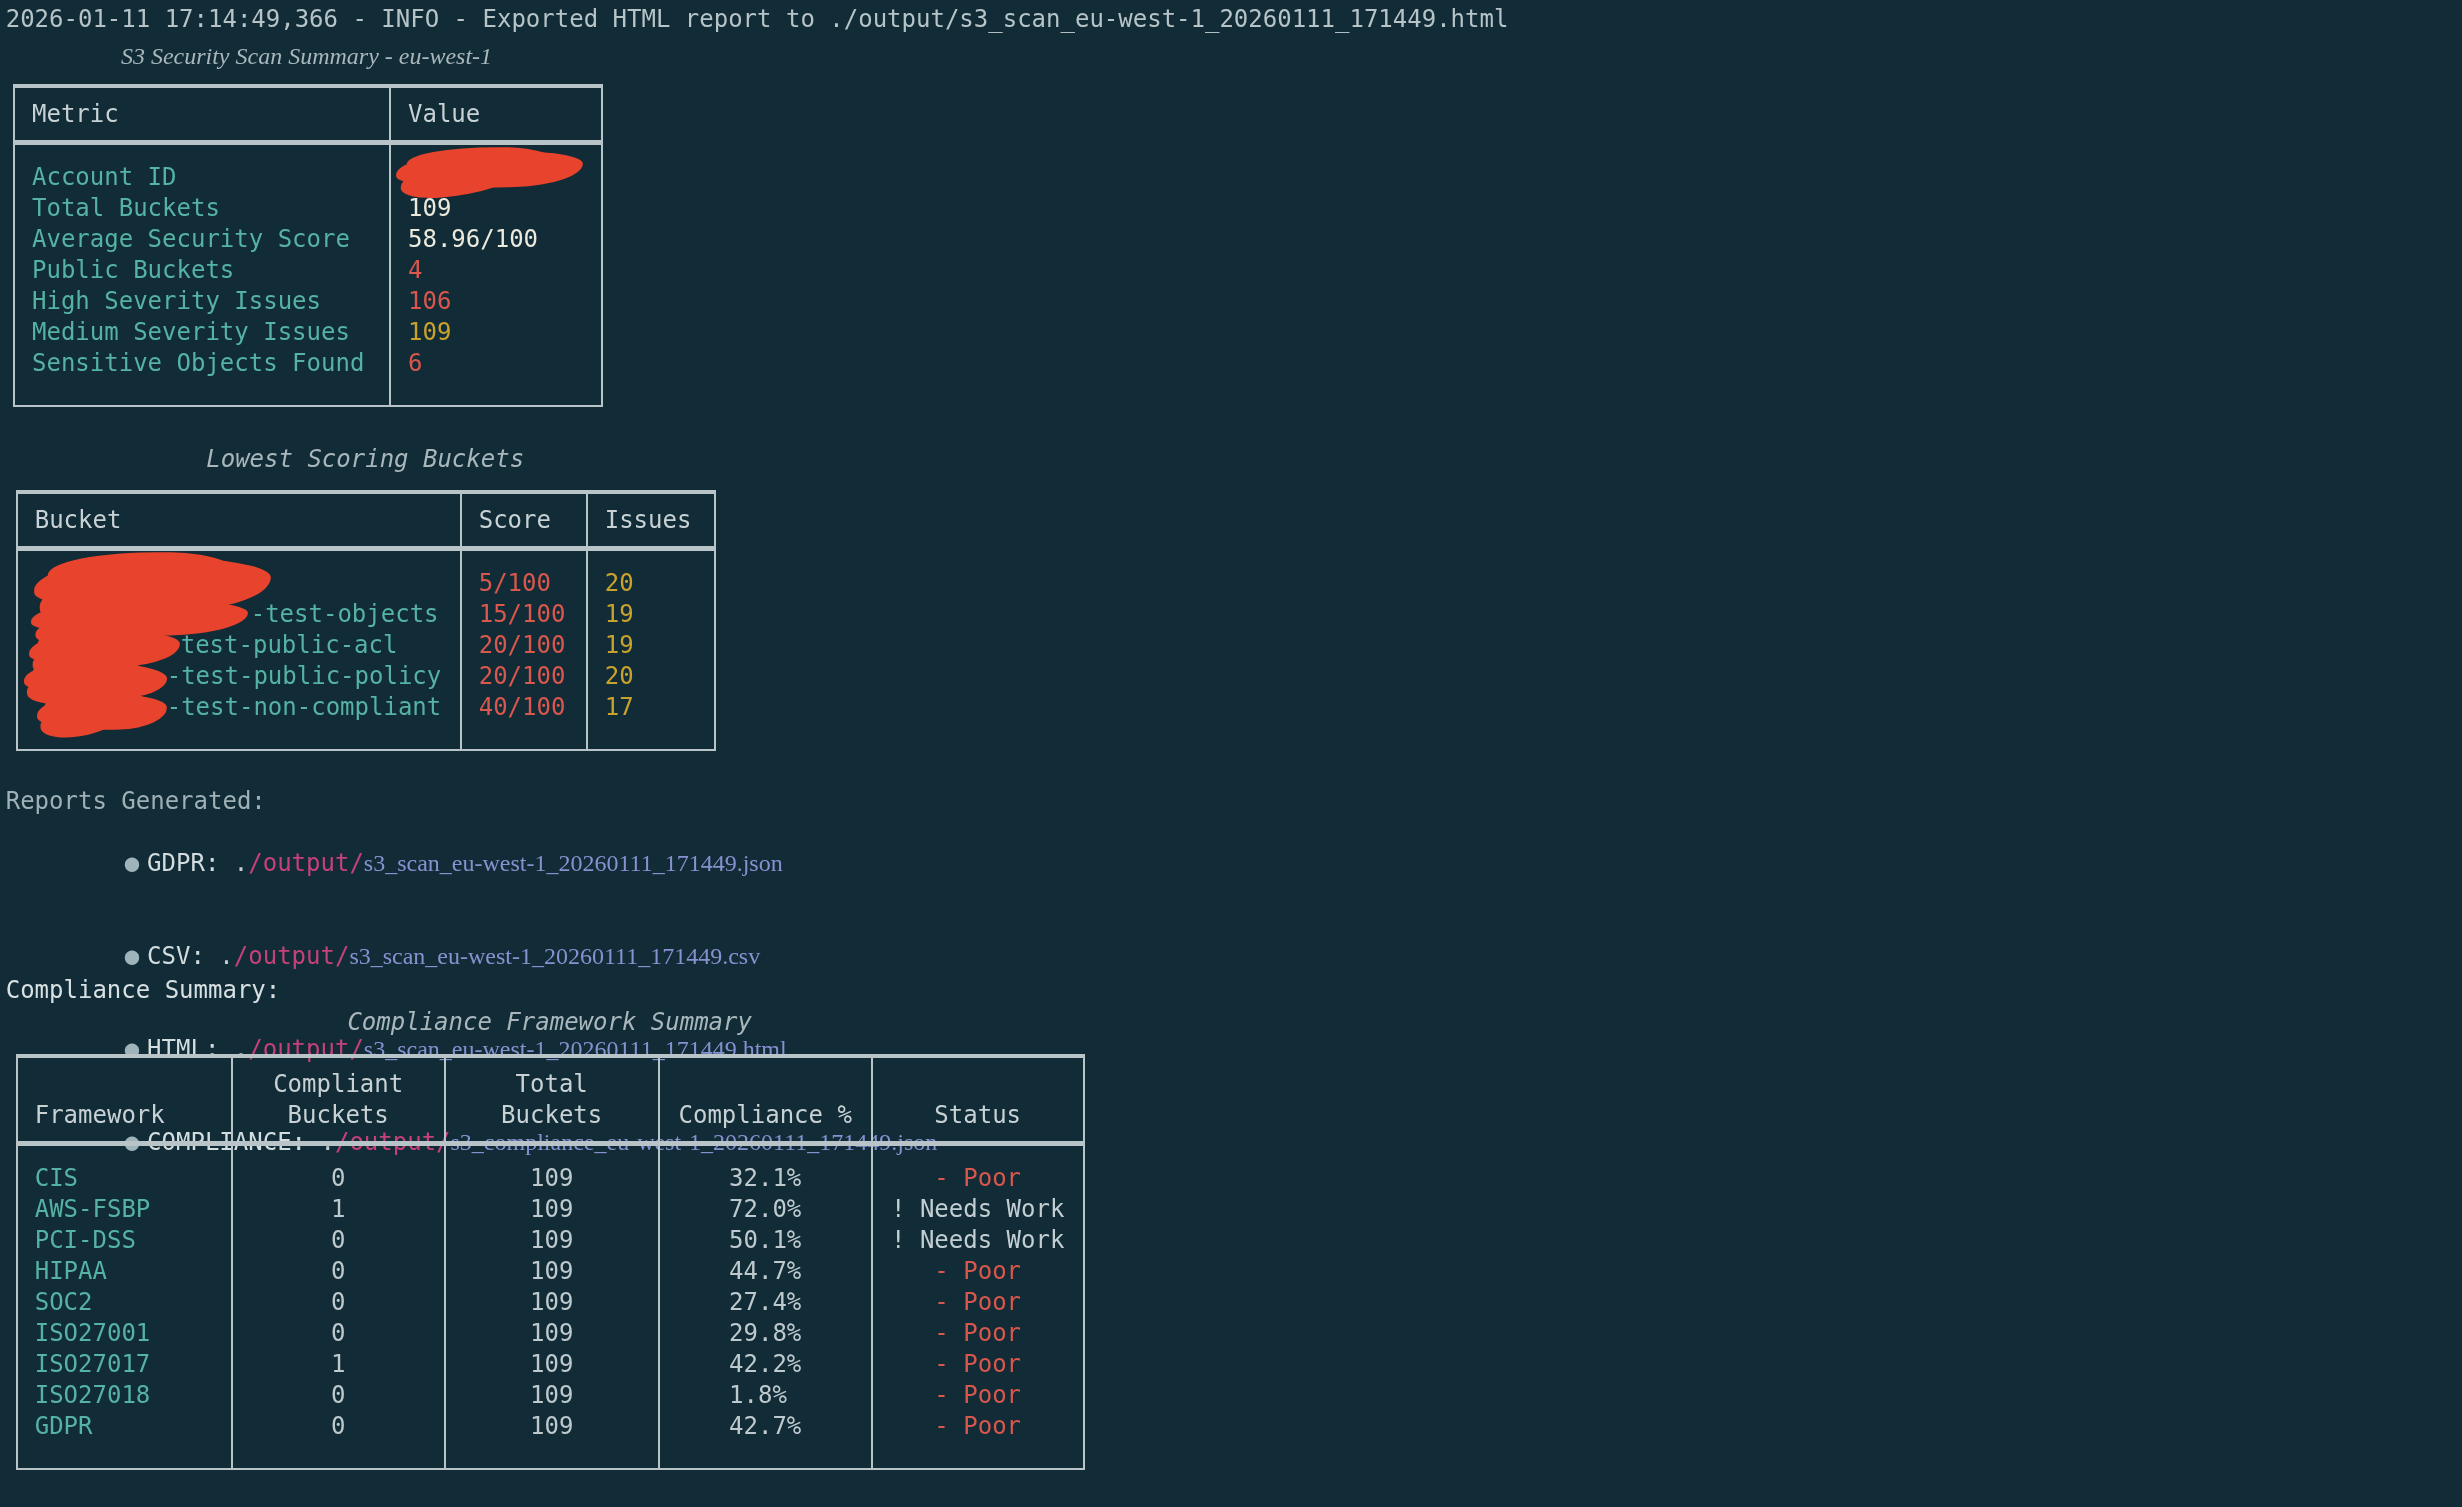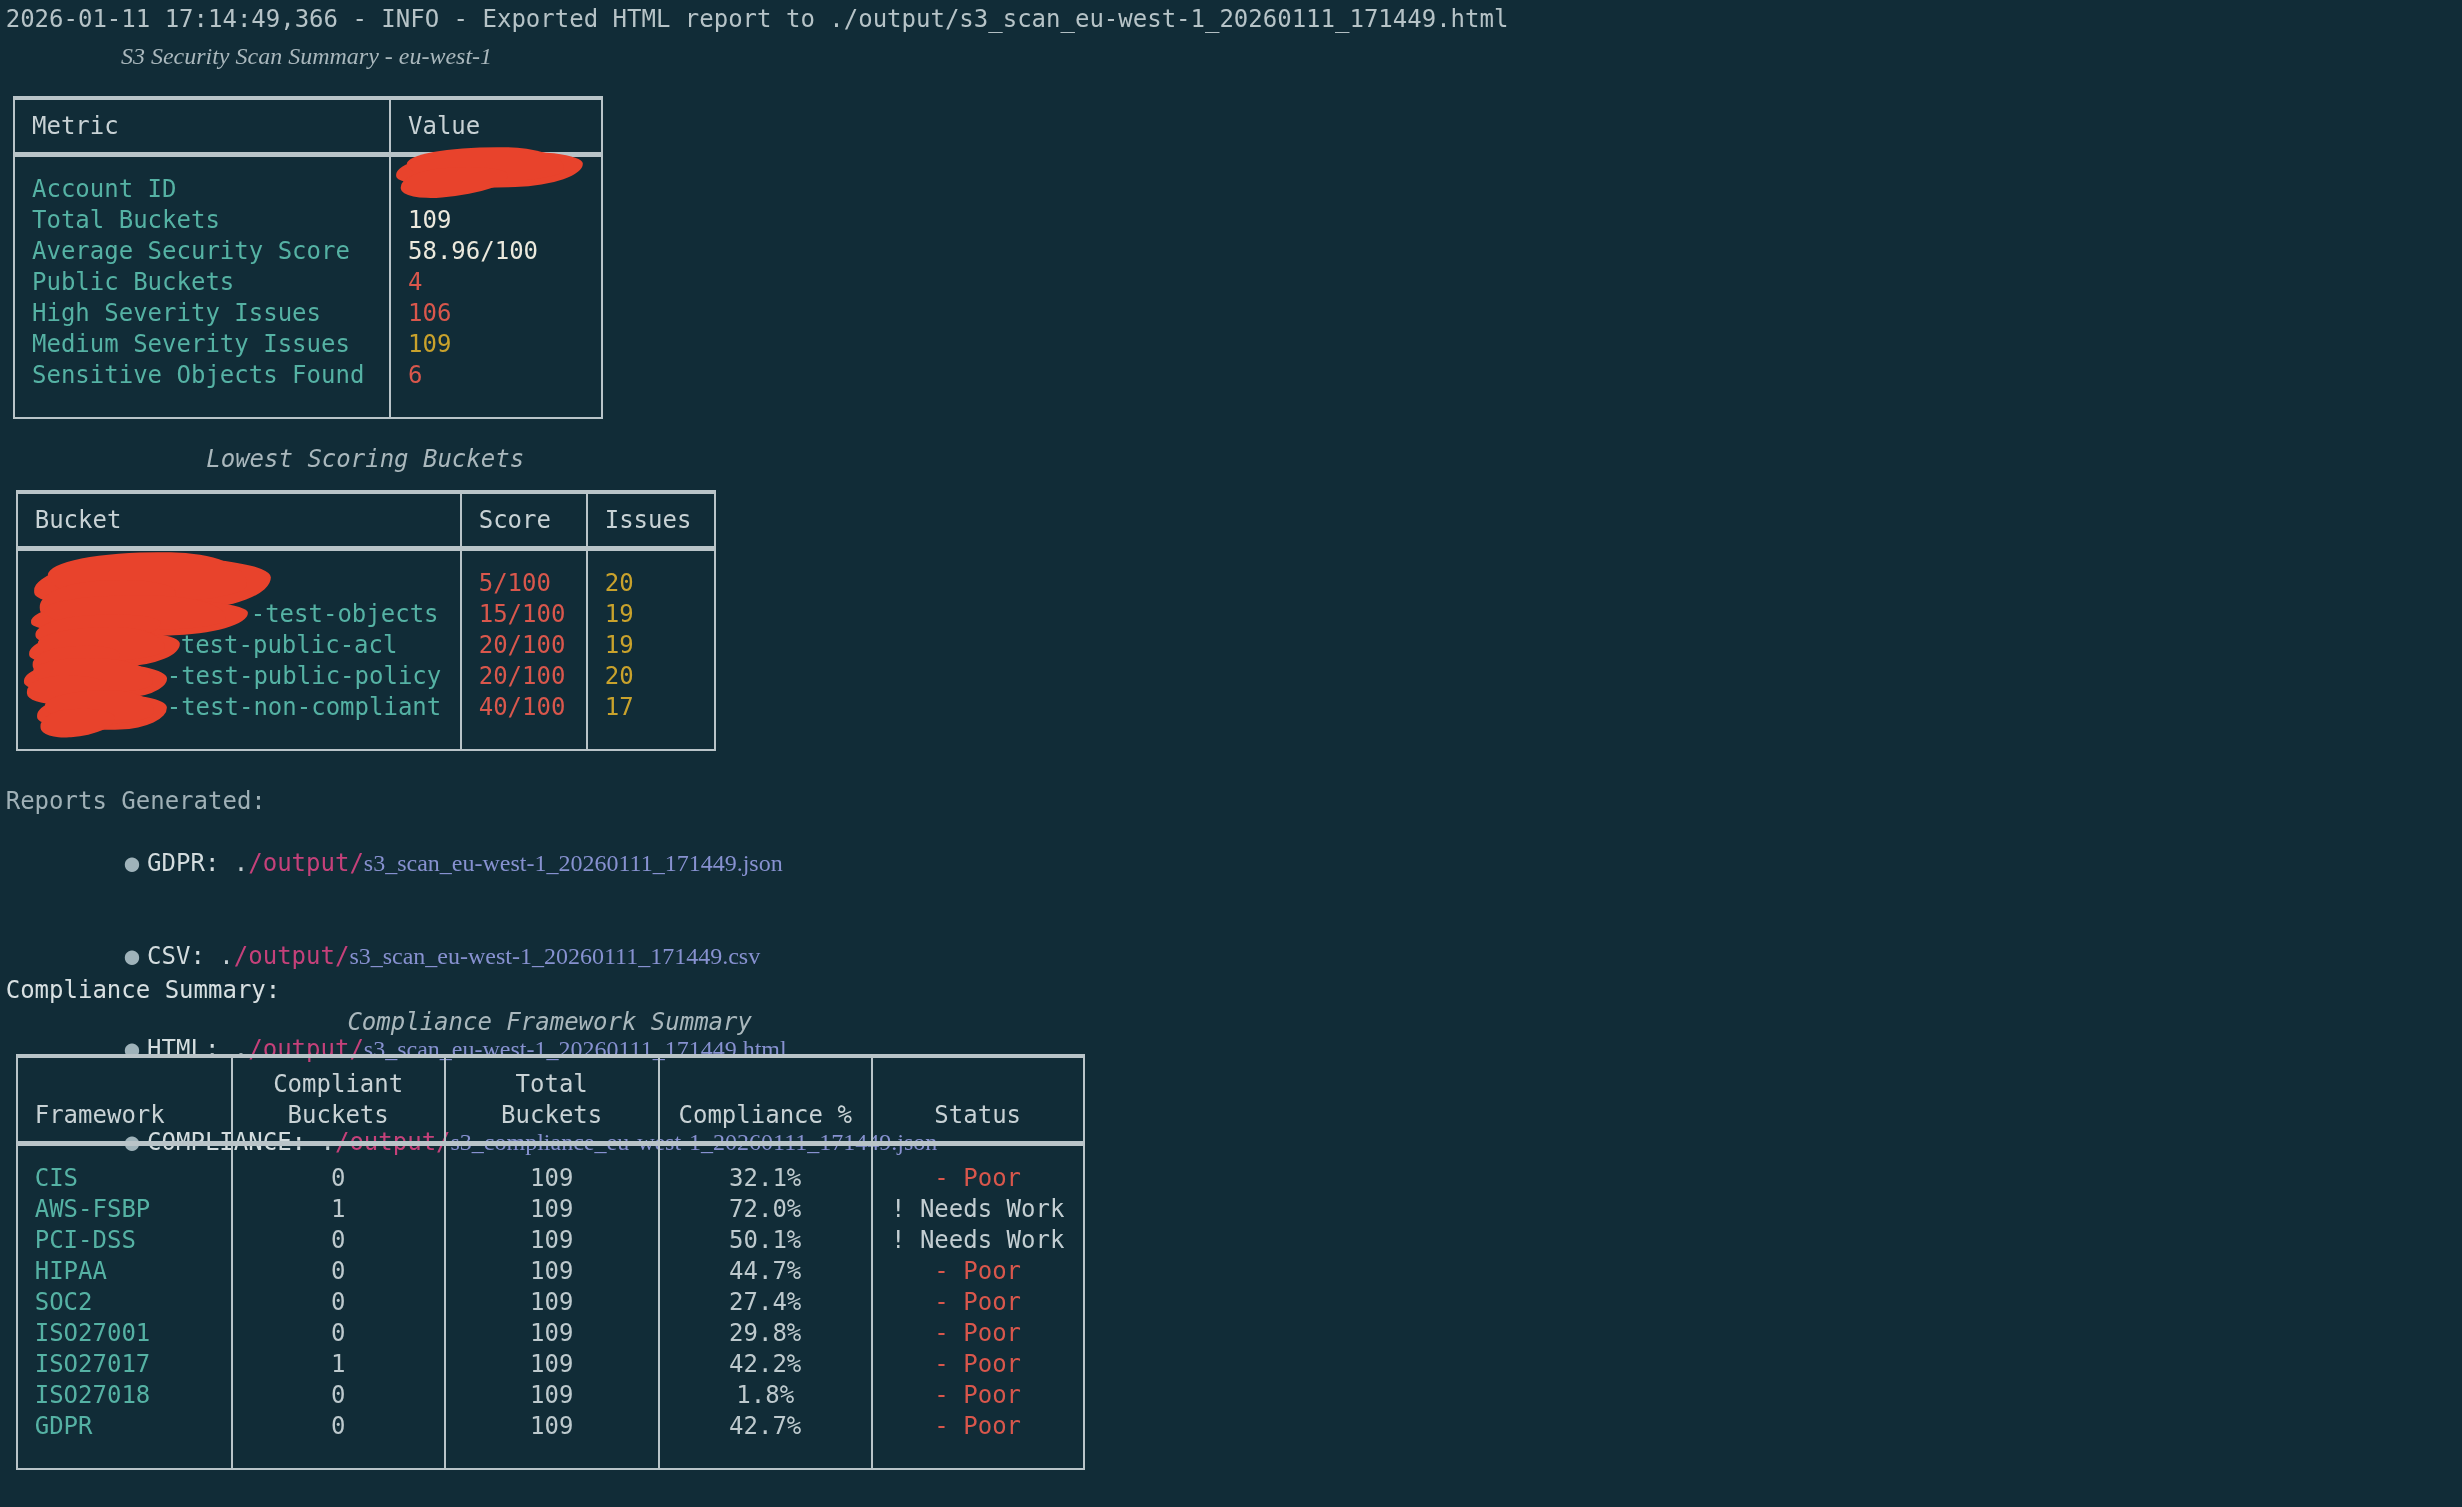--- a/index.html
+++ b/index.html
@@ -54,21 +54,21 @@
     vertical-align:bottom;
     padding-top:11.4px;
     padding-bottom:10px;
     white-space:pre-line;
     color:#c8d2d5;
   }
   table.rich th:not(:first-child), table.rich td:not(:first-child) { border-left:2.1px solid var(--line); }
   table.rich tbody tr:first-child td { padding-top:17px; }
   table.rich tbody tr:last-child td { padding-bottom:26px; }
 
-  #metrics { left:13px; top:96px; width:587px; }
+  #metrics { left:13px; top:84px; width:587px; }
   #buckets { left:15.7px; top:490px; width:699px; }
   #compliance-table { left:15.7px; top:1054px; width:1068px; }
 
   .teal { color:var(--teal); }
   [data-tone="white"] { color:var(--white); }
   [data-tone="red"] { color:var(--red); }
   [data-tone="yellow"] { color:var(--yellow); }
   .score { color:var(--red); }
   .issues { color:var(--yellow); }
 
@@ -76,21 +76,21 @@
   #buckets tbody tr:nth-child(2) td:first-child { padding-left:233px; }
   #buckets tbody tr:nth-child(3) td:first-child { padding-left:163px; }
   #buckets tbody tr:nth-child(4) td:first-child { padding-left:149px; }
   #buckets tbody tr:nth-child(5) td:first-child { padding-left:149px; }
 
   
   #compliance-table th { text-align:center; }
   #compliance-table th:first-child { text-align:left; }
   #compliance-table td.center { text-align:center; color:#bdc9cd; }
   #compliance-table td.pct { text-align:center; color:#bdc9cd; }
-  .pct-num { display:inline-block; width:5ch; text-align:center; }
+  .pct-num { display:inline-block; width:5ch; text-align:left; }
   #compliance-table td.status { text-align:center; }
   [data-status="poor"] { color:var(--red); }
   [data-status="warn"] { color:#c3ced2;margin-left:36px; }
 
   
   .reports-heading { position:absolute; left:5.7px; top:786px; color:var(--dim); white-space:pre; }
   .reports-list { position:absolute; left:38px; top:817px; }
   .report-item { white-space:pre; }
   .report-bullet { color:#9fb3ba; margin-right:0.55ch; }
   .report-label { color:#d3dcde; margin-right:1ch; }

